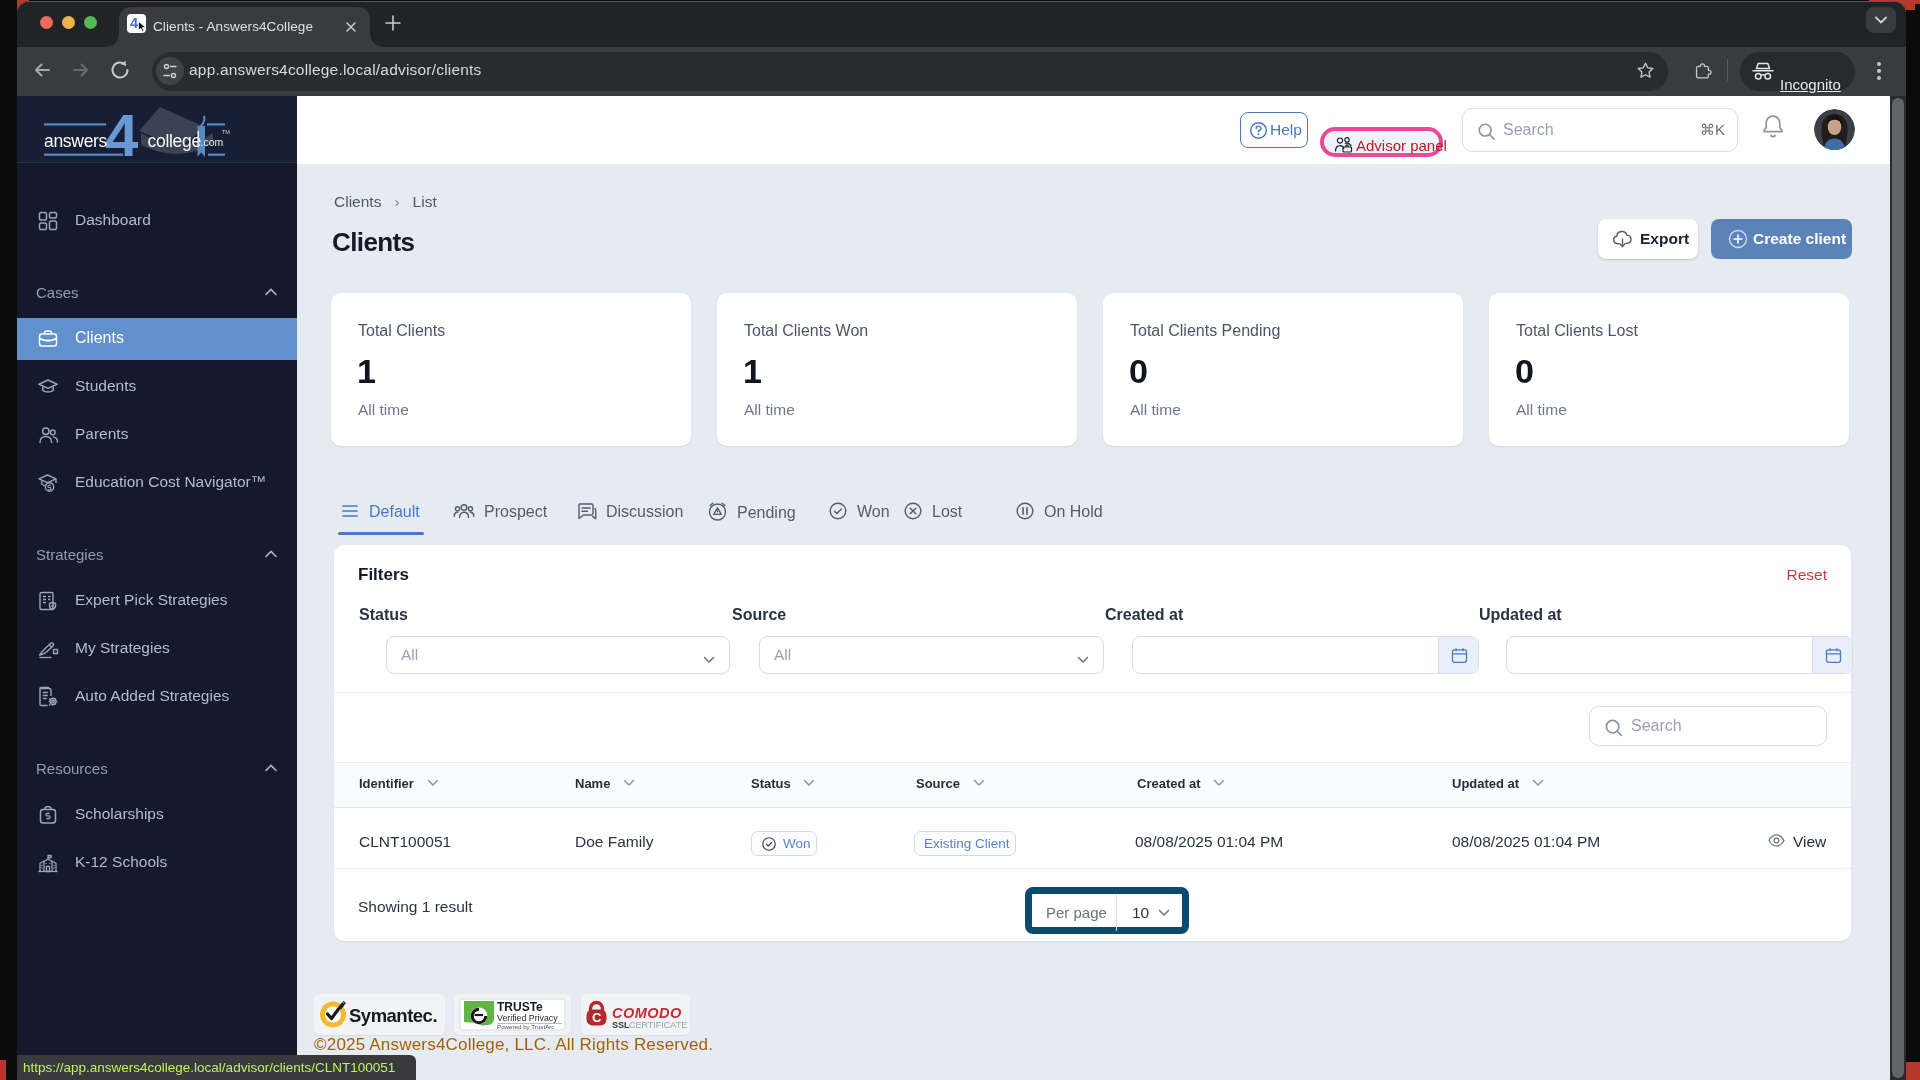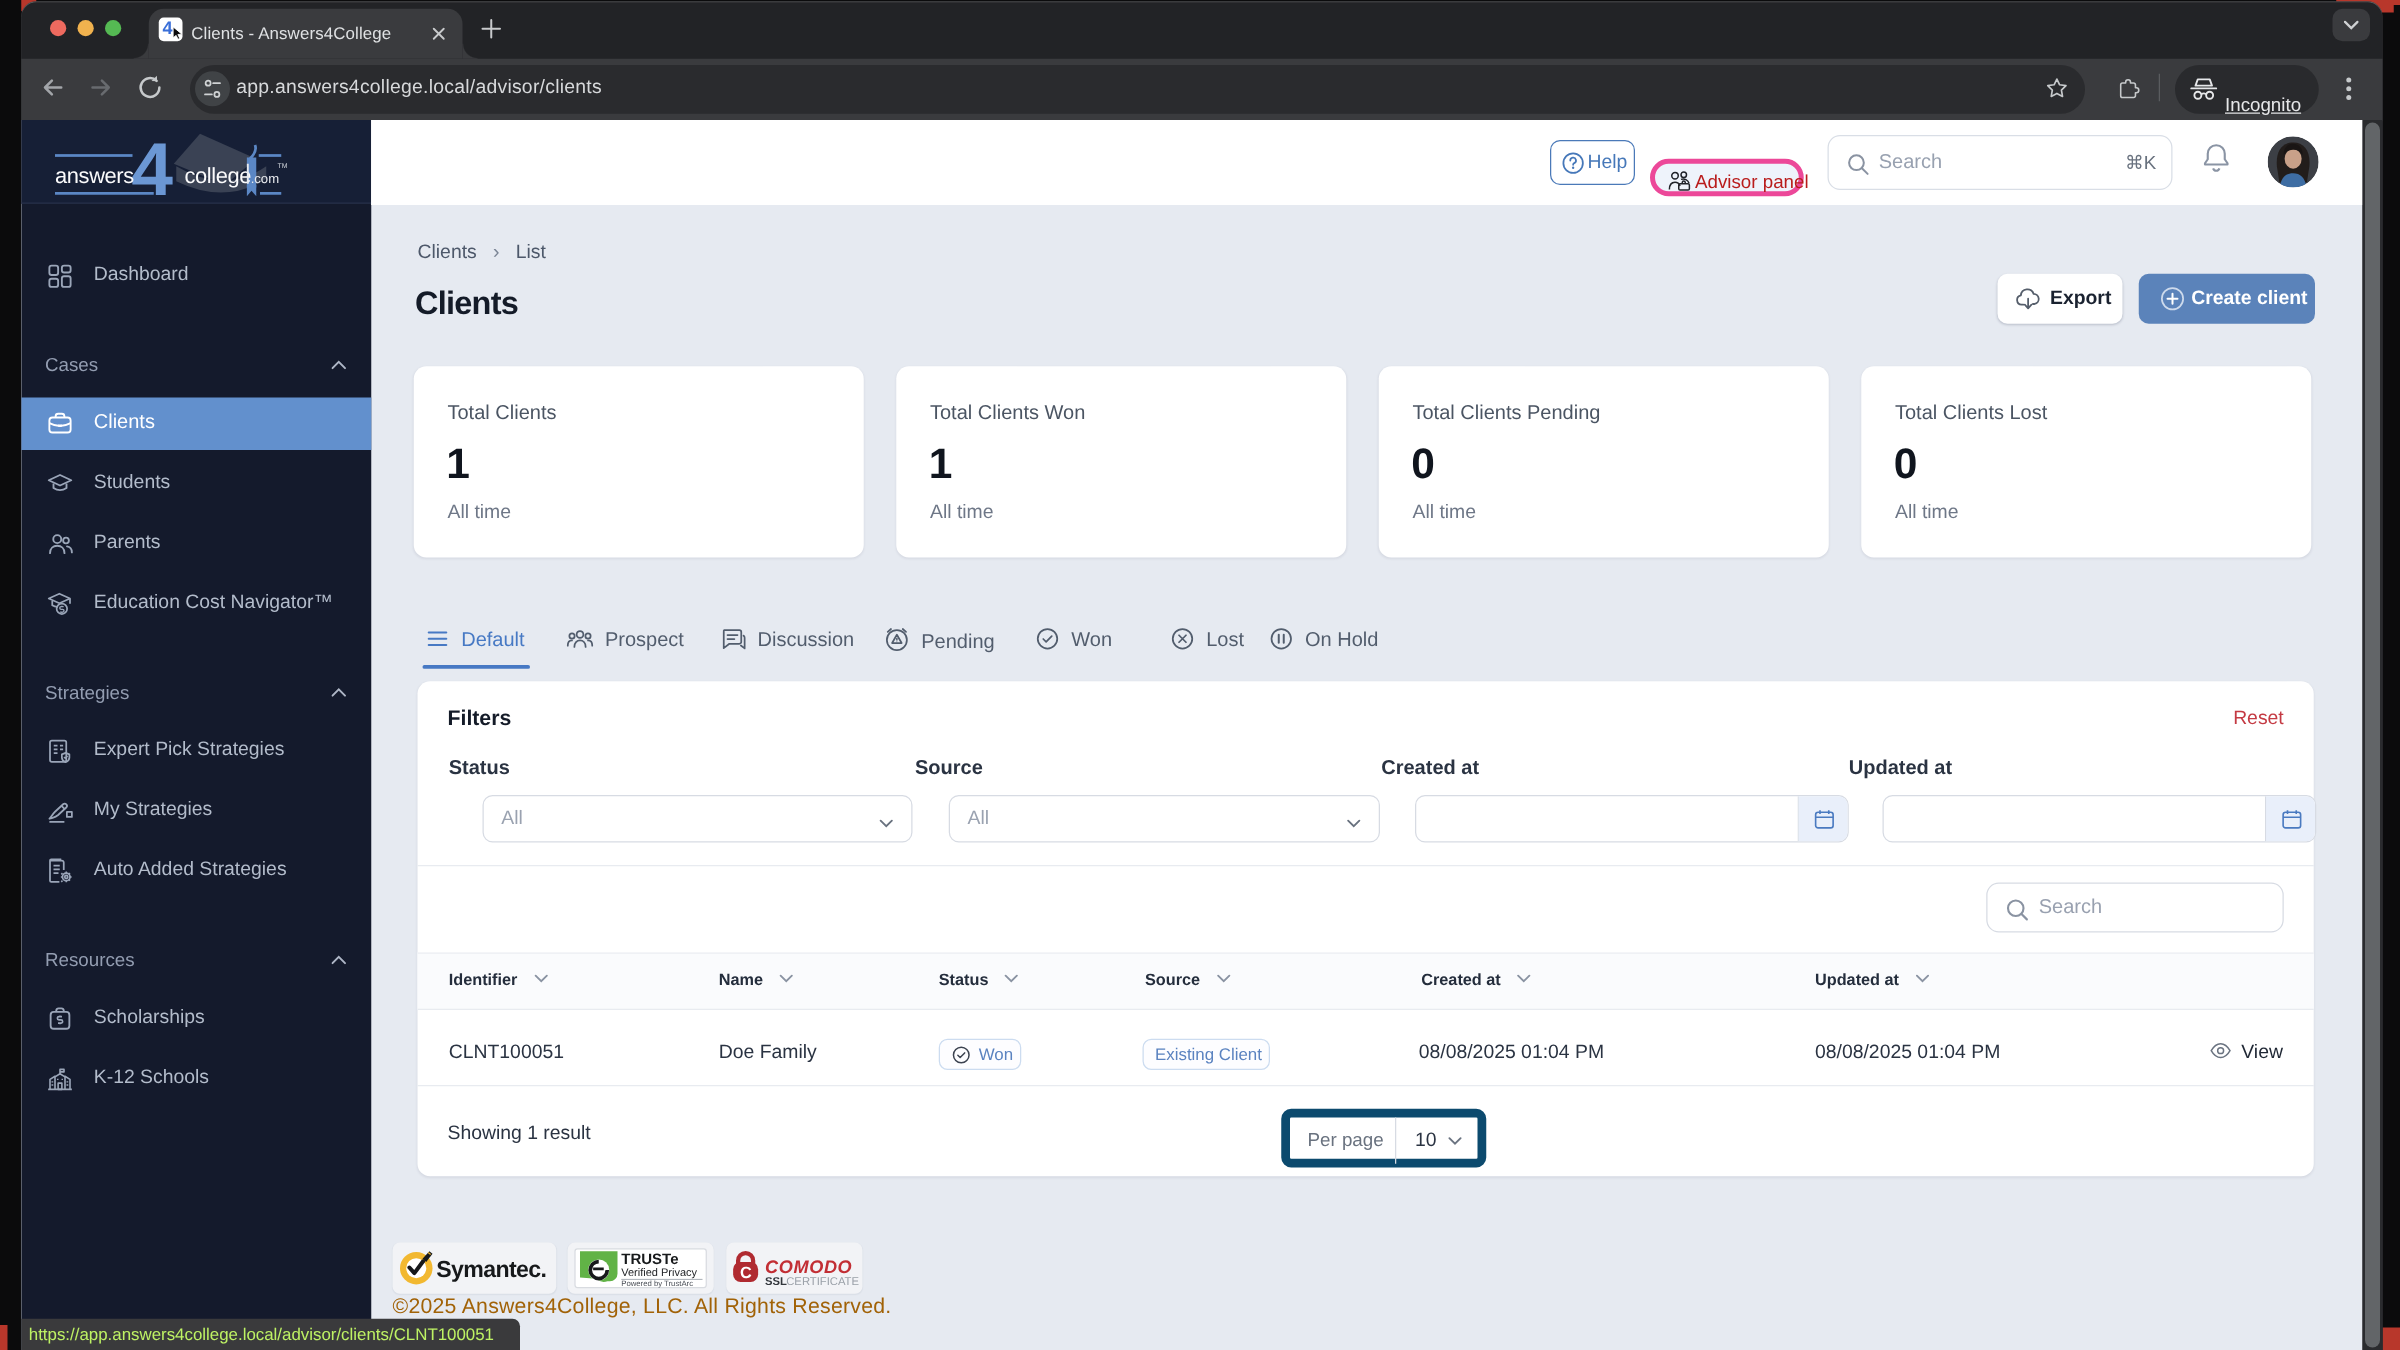--- a/index.html
+++ b/index.html
@@ -440,21 +440,21 @@
             <path d="M10.5 6.8 l3.8 6.6 h-7.6 Z"></path>
             <path d="M10.5 9.4 v2" stroke-width="1.2"></path>
             <circle cx="10.5" cy="12.4" r=".4" fill="#525d6d" stroke="none"></circle>
           </g>
         </svg>Pending</div>
     <div class="abs ftab" style="left:531px">
       <svg width="20" height="20" viewBox="0 0 20 20">
           <circle cx="10" cy="10" r="7.8" stroke="#525d6d" stroke-width="1.4" fill="none"></circle>
           <path d="M6.6 10.2 l2.3 2.3 4.5 -4.6" stroke="#525d6d" stroke-width="1.4" fill="none" stroke-linecap="round" stroke-linejoin="round"></path>
         </svg>Won</div>
-    <div class="abs ftab" style="left:639px">
+    <div class="abs ftab" style="left:606px">
       <svg width="20" height="20" viewBox="0 0 20 20">
           <circle cx="10" cy="10" r="7.8" stroke="#525d6d" stroke-width="1.4" fill="none"></circle>
           <path d="M7.2 7.2 l5.6 5.6 M12.8 7.2 l-5.6 5.6" stroke="#525d6d" stroke-width="1.4" stroke-linecap="round"></path>
         </svg>Lost</div>
     <div class="abs ftab" style="left:718px">
       <svg width="20" height="20" viewBox="0 0 20 20">
           <circle cx="10" cy="10" r="7.8" stroke="#525d6d" stroke-width="1.4" fill="none"></circle>
           <path d="M8 6.8 v6.4 M12 6.8 v6.4" stroke="#525d6d" stroke-width="1.6" stroke-linecap="round"></path>
         </svg>On Hold</div>
     <div class="abs" id="tabline"></div>

